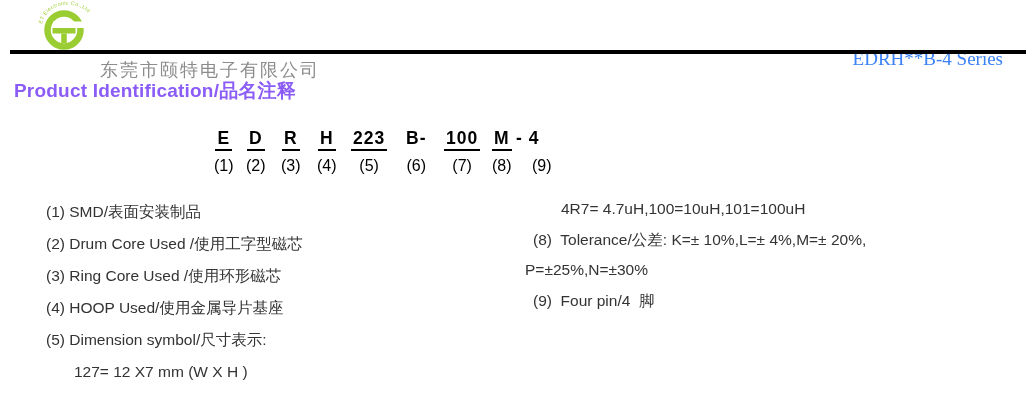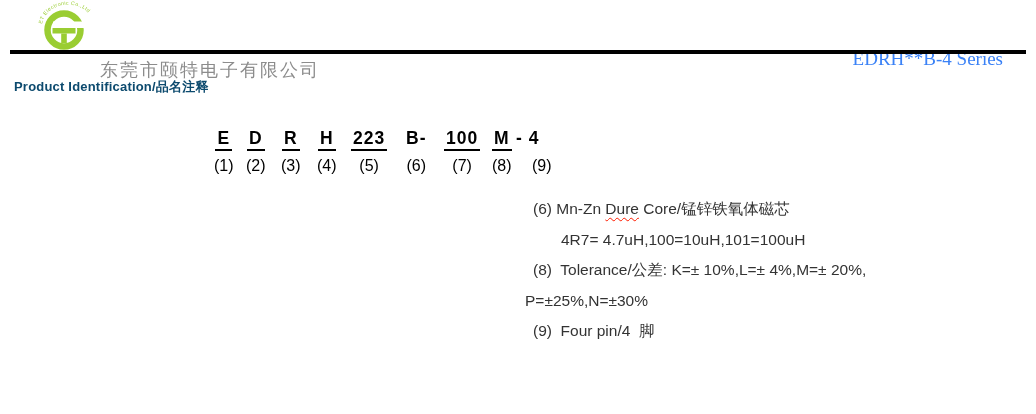--- a/index.html
+++ b/index.html
@@ -14,22 +14,22 @@
     letter-spacing:2px;white-space:pre;margin-top:32px;
   }
   .doc-meta{
     position:absolute;right:33px;top:4px;text-align:right;
     font-family:"Liberation Serif","DejaVu Serif",serif;
     font-size:19px;line-height:22px;color:#3b82f6;white-space:pre;
   }
   .rule{position:absolute;left:10px;top:50px;width:1016px;height:4px;background:#000;}
   
   .title{
-    position:absolute;left:14px;top:78px;margin:0;font-size:13px;font-weight:bold;
-    color:#0c4a6e;letter-spacing:0.2px;
+    position:absolute;left:14px;top:78px;margin:0;font-size:19px;font-weight:bold;
+    color:#8b5cf6;letter-spacing:0.2px;
   }
   
   .code-row{position:absolute;left:0;top:129px;width:1036px;height:55px;}
   .seg{position:absolute;display:flex;flex-direction:column;align-items:center;}
   .seg .code{
     font-size:17.5px;font-weight:bold;color:#000;letter-spacing:1px;
     line-height:19px;padding:0 2px 1px 2px;white-space:pre;
   }
   .seg .code.u{border-bottom:2px solid #000;}
   .seg .code:not(.u){border-bottom:2px solid transparent;}
@@ -113,21 +113,28 @@
       <div class="seg seg-7">
         <div class="code u">M</div>
         <div class="num">(8)</div>
       </div>
       <div class="seg seg-8">
         <div class="code">- 4</div>
         <div class="num">(9)</div>
       </div>
     </div>
 
+  <div class="notes notes-left" id="notes-left">
+      <div class="line">(1) SMD/表面安装制品</div>
+      <div class="line">(2) Drum Core Used /使用工字型磁芯</div>
+      <div class="line">(3) Ring Core Used /使用环形磁芯</div>
+      <div class="line">(4) HOOP Used/使用金属导片基座</div>
+      <div class="line">(5) Dimension symbol/尺寸表示:</div>
+      <div class="line indent">127= 12 X7 mm (W X H )</div>
+    </div>
   <div class="notes notes-right" id="notes-right">
-      <div class="line"><span>(6) Mn-Zn </span><span class="squiggle">Dure</span><span> Core/锰锌铁氧体磁芯</span></div>
       <div class="line indent">4R7= 4.7uH,100=10uH,101=100uH</div>
       <div class="line">(8)  Tolerance/公差: K=± 10%,L=± 4%,M=± 20%,</div>
       <div class="line outdent">P=±25%,N=±30%</div>
       <div class="line">(9)  Four pin/4  脚</div>
     </div>
 
 </div>
 
 </body></html>

